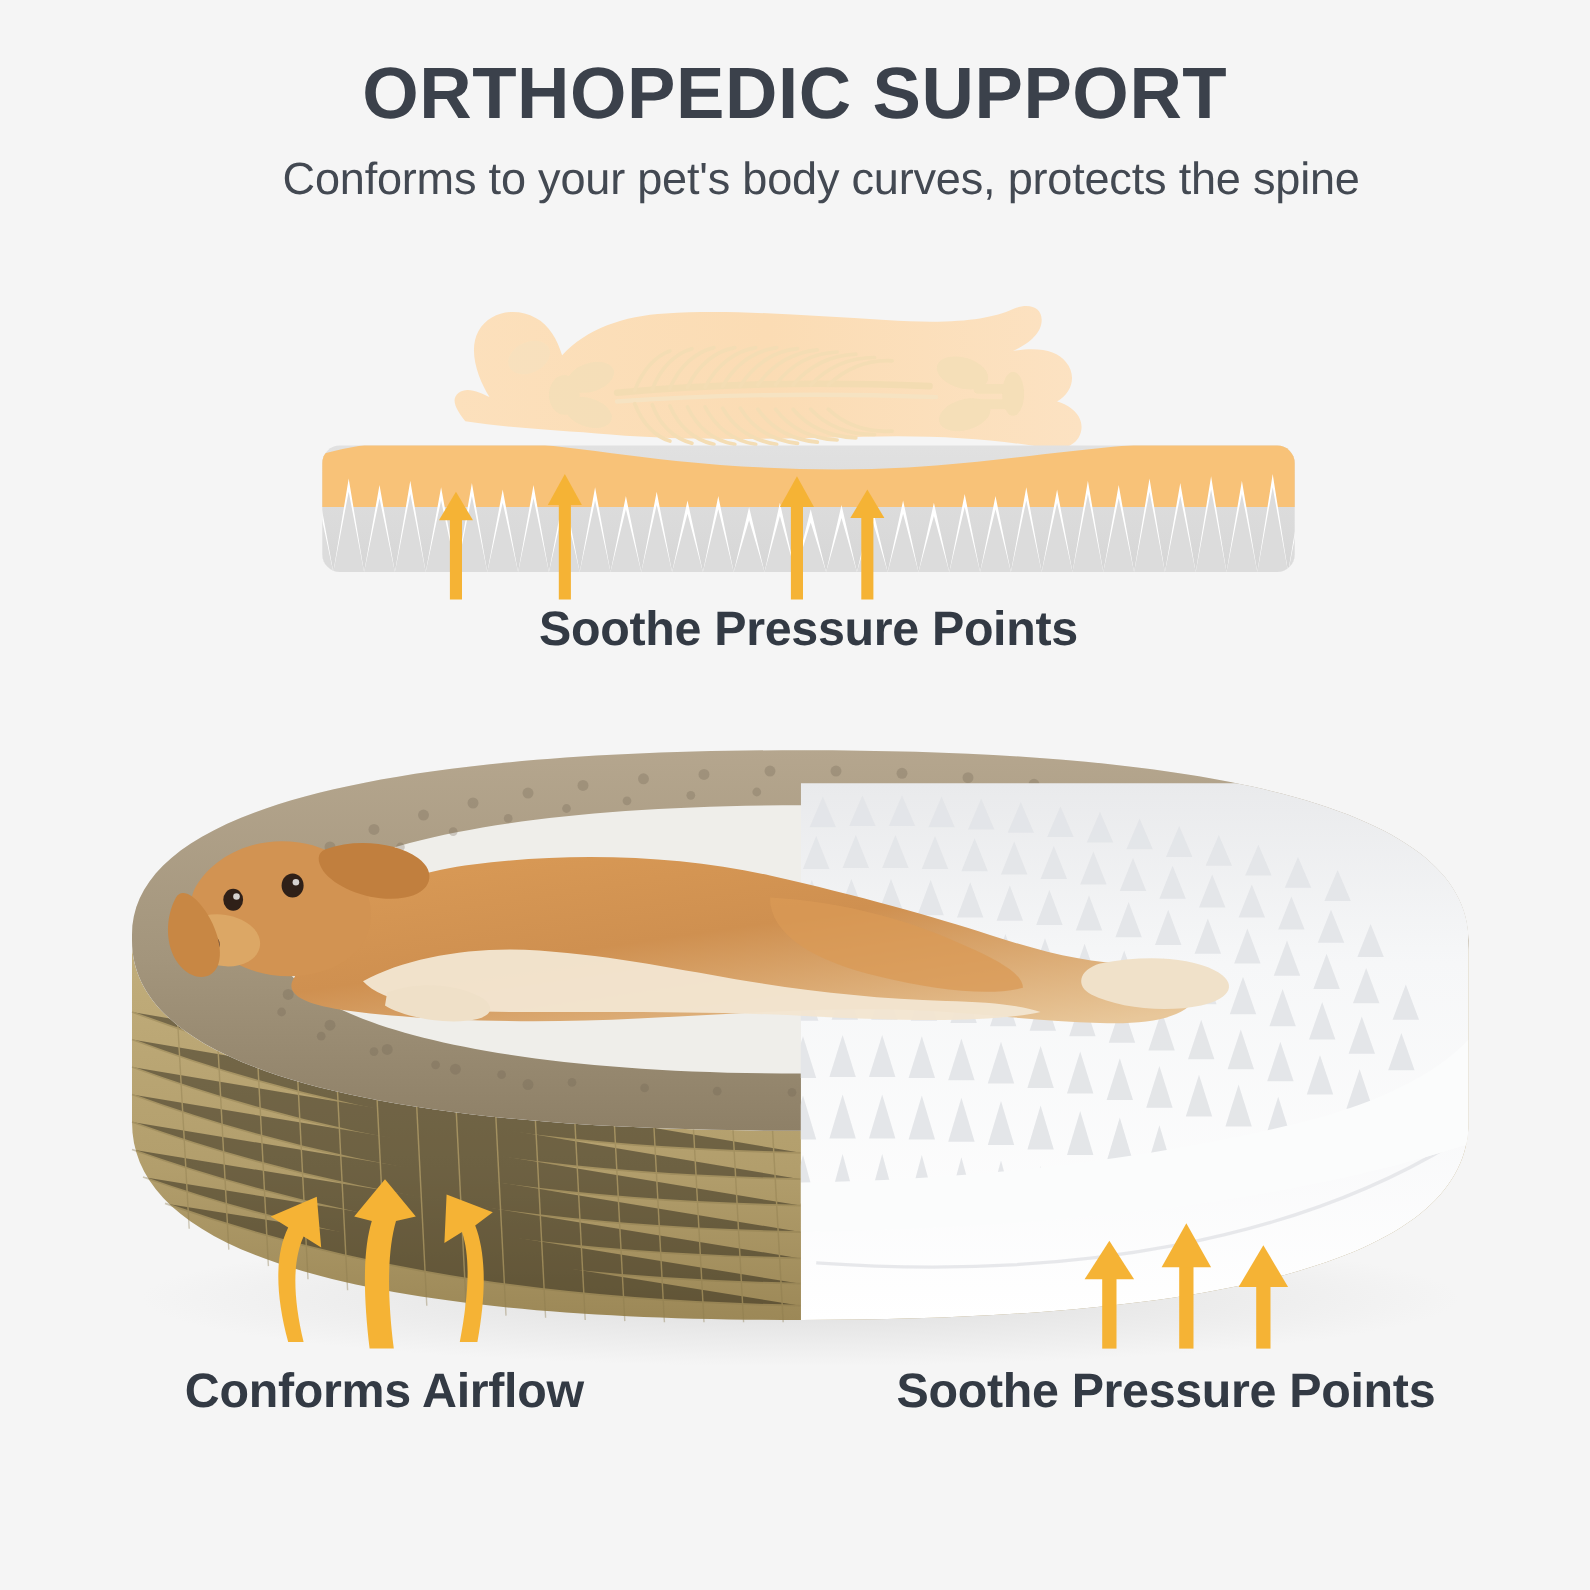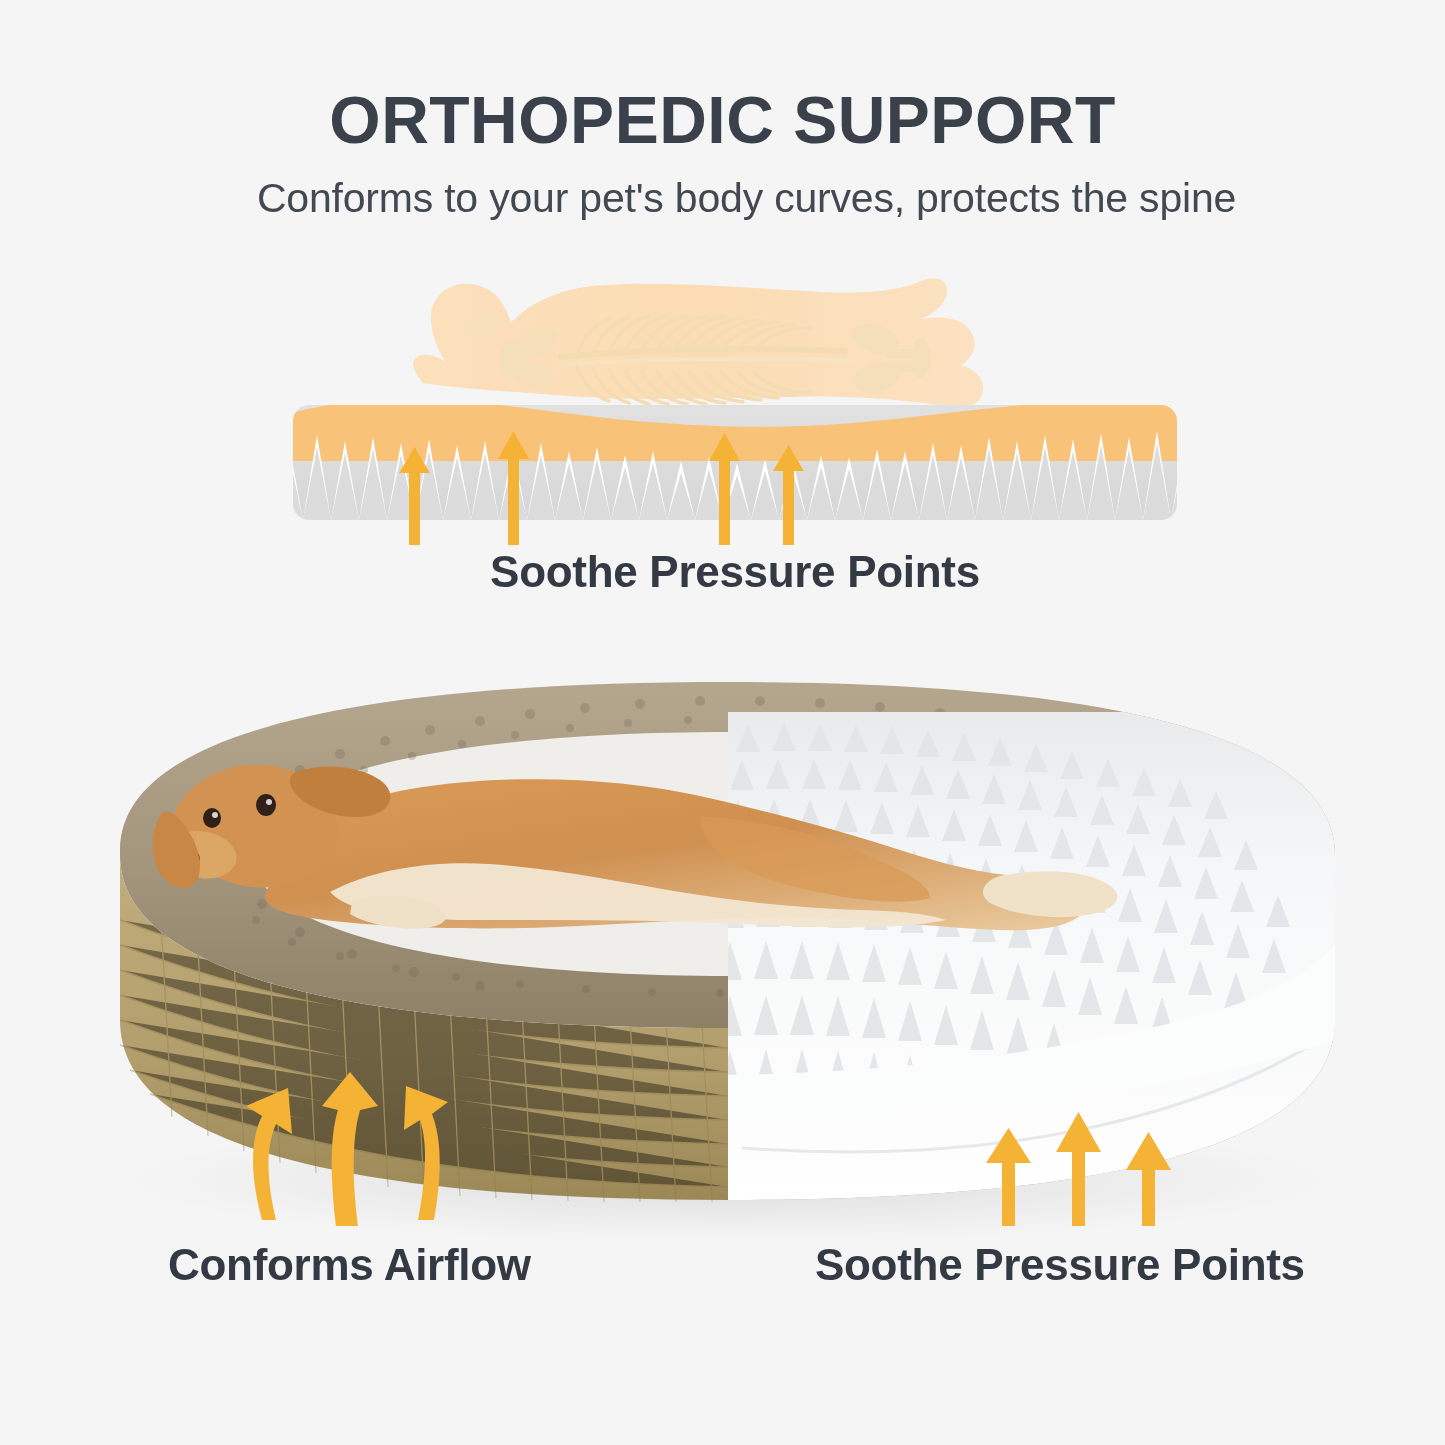--- a/index.html
+++ b/index.html
@@ -14,21 +14,20 @@
     overflow: hidden;
     position: relative;
   }
 
   
   .header {
     position: absolute;
     top: 0; left: 0;
     width: 1445px;
     text-align: center;
-    margin-top: 36px;
   }
   .headline {
     margin: 0;
     padding-top: 50px;
     font-size: 66px;
     font-weight: bold;
     letter-spacing: 0.5px;
     color: #3b414b;
     line-height: 1.05;
     font-family: "Liberation Sans", sans-serif;

